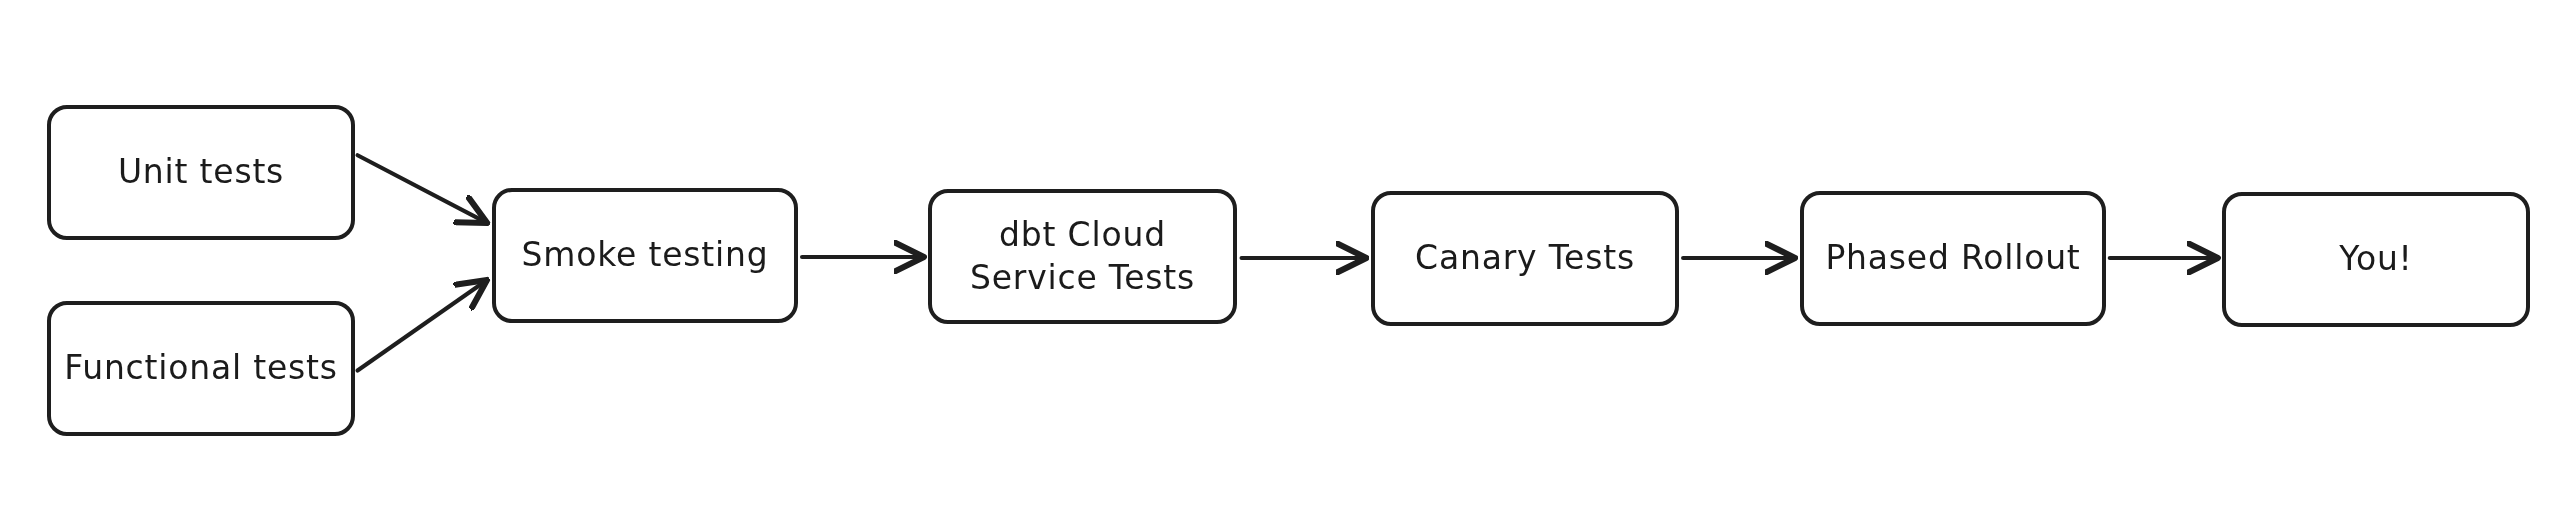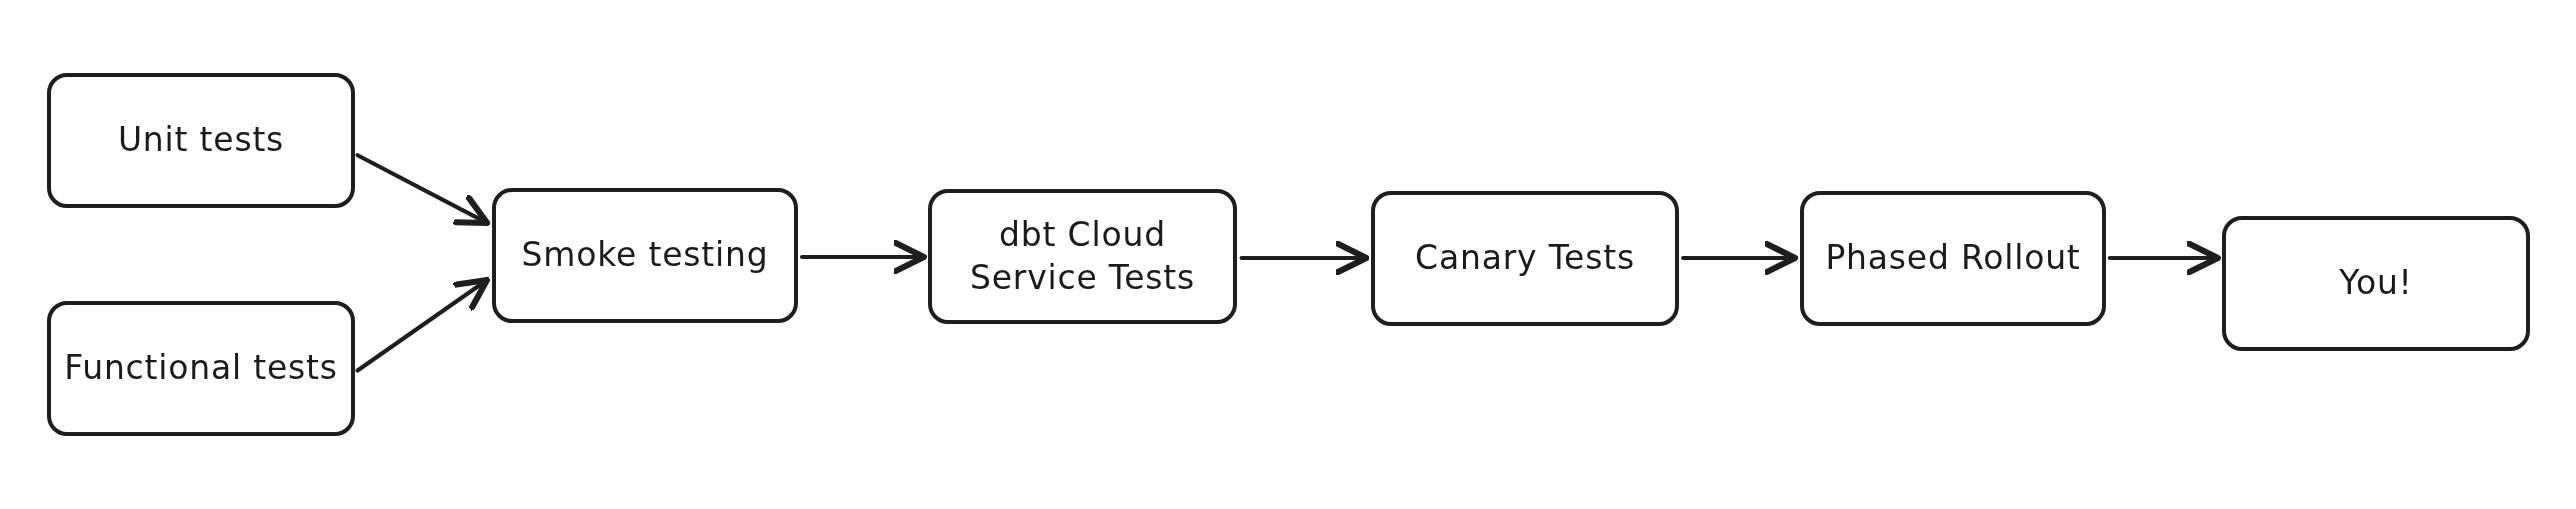--- a/index.html
+++ b/index.html
@@ -42,27 +42,27 @@
     font-family: "DejaVu Sans", sans-serif;
     font-size: 33px;
     line-height: 1.28;
     letter-spacing: 0.8px;
     color: #1b1b1b;
     white-space: pre-line;
     font-weight: 400;
     padding: 0 10px;
   }
   
-  #node-unit-tests       { left: 47px;   top: 73px;  width: 308px; height: 135px; }
+  #node-unit-tests       { left: 47px;   top: 105px;  width: 308px; height: 135px; }
   #node-functional-tests { left: 47px;   top: 301px; width: 308px; height: 135px; }
   #node-smoke-testing    { left: 492px;  top: 188px; width: 306px; height: 135px; }
   #node-dbt-cloud        { left: 928px;  top: 189px; width: 309px; height: 135px; }
   #node-canary-tests     { left: 1371px; top: 191px; width: 308px; height: 135px; }
   #node-phased-rollout   { left: 1800px; top: 191px; width: 306px; height: 135px; }
-  #node-you              { left: 2222px; top: 192px; width: 308px; height: 135px; margin-top: 24px; }
+  #node-you              { left: 2222px; top: 192px; width: 308px; height: 135px; }
 </style>
 </head>
 <body>
 
 <div id="canvas">
 
   <svg id="edge-layer" viewBox="0 0 2608 516" width="2576" height="510" xmlns="http://www.w3.org/2000/svg">
     <defs>
       <marker id="arrowhead" viewBox="0 0 12 12" refX="10.5" refY="6" markerWidth="8" markerHeight="8" orient="auto-start-reverse">
         <path d="M 0.5 0.8 L 11 6 L 0.5 11.2" fill="none" stroke="#1e1e1e" stroke-width="2.2" stroke-linecap="round" stroke-linejoin="round"></path>

